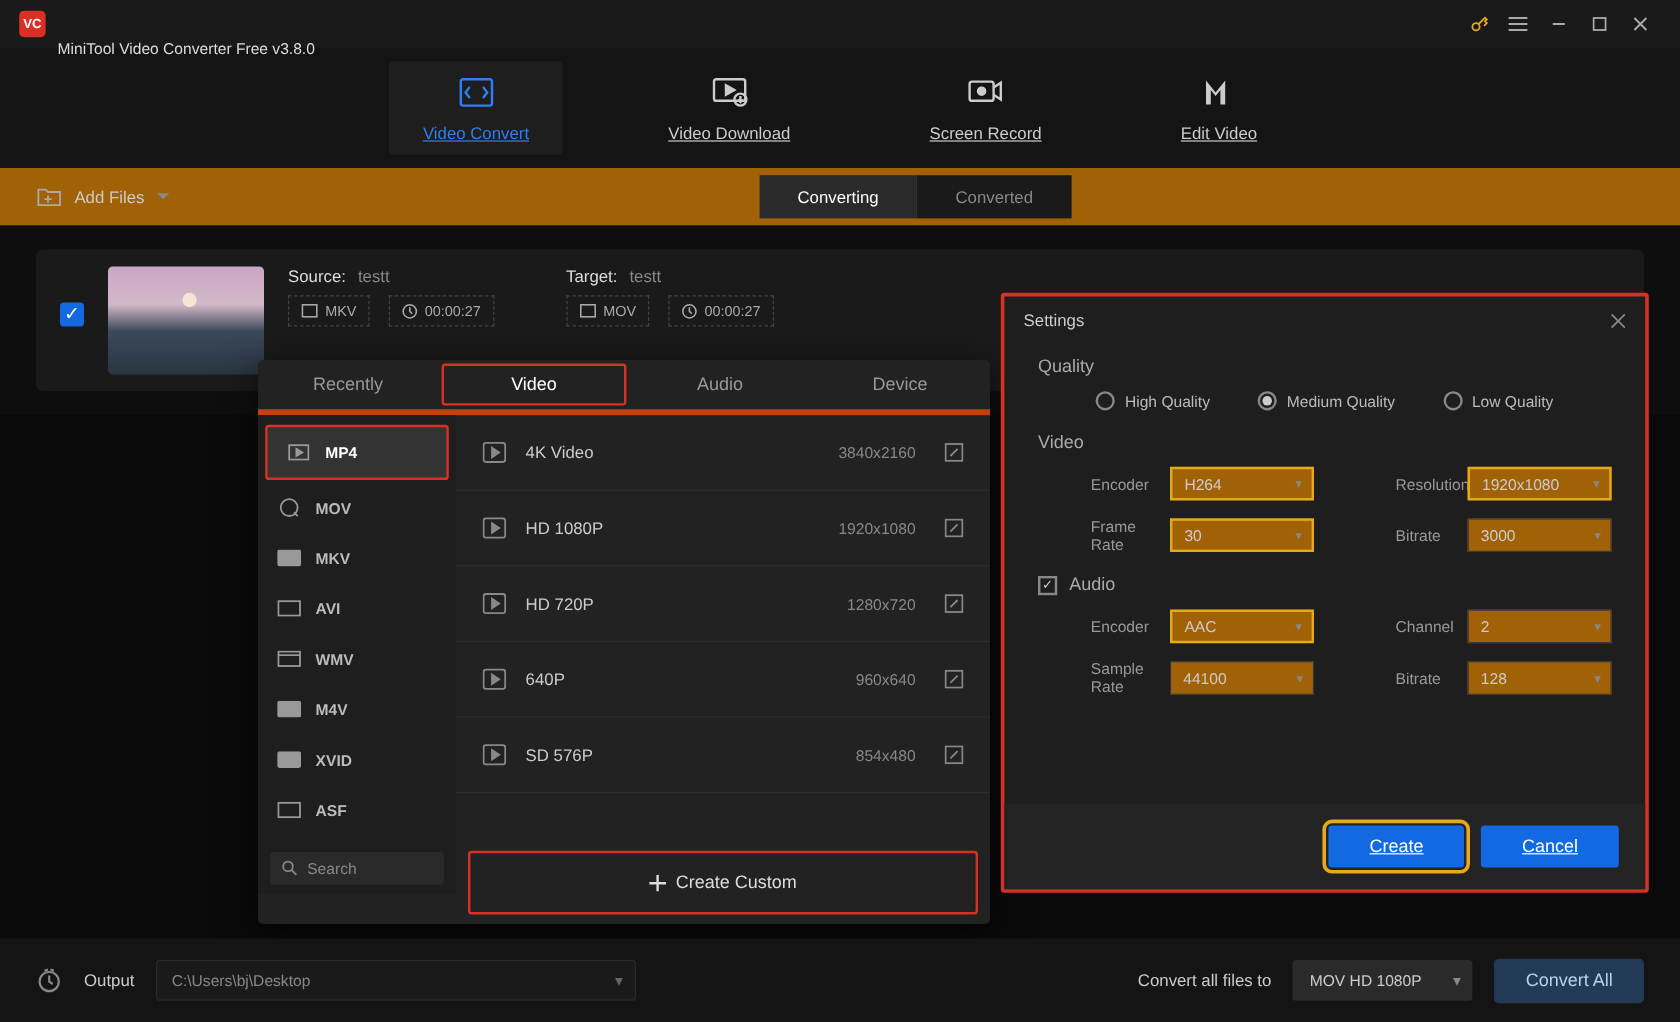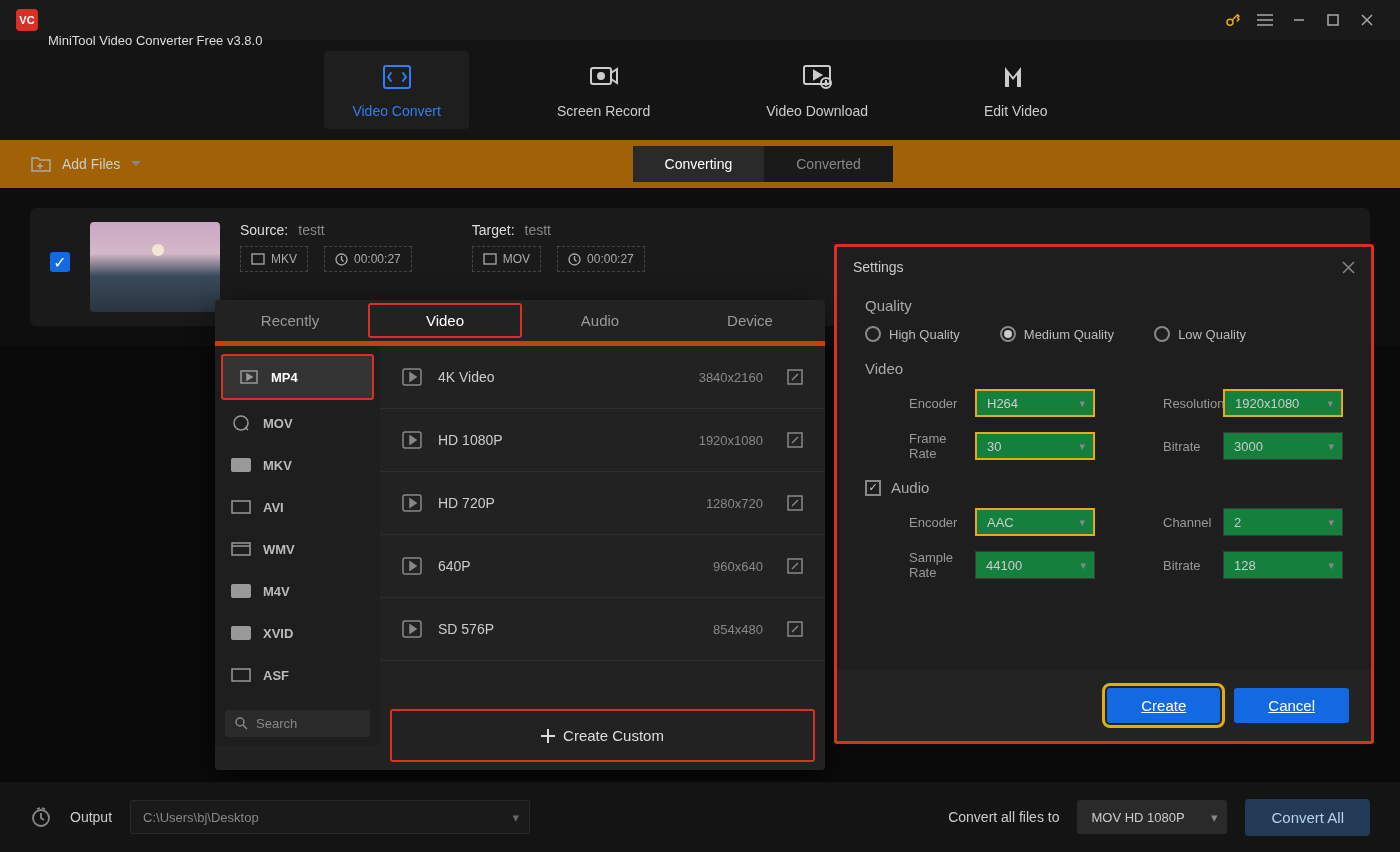--- a/index.html
+++ b/index.html
@@ -8,21 +8,21 @@
 
 .titlebar { height: 40px; display: flex; align-items: center; padding: 0 16px; background: #1a1a1a; }
 .titlebar .logo { width: 22px; height: 22px; background: #d93025; border-radius: 4px; display: flex; align-items: center; justify-content: center; font-size: 11px; font-weight: bold; color: #fff; margin-right: 10px; }
 .titlebar .title { font-size: 13px; color: #ddd; margin-top: 40px; }
 .titlebar .spacer { flex: 1; }
 .titlebar .win-btn { width: 34px; height: 24px; display: flex; align-items: center; justify-content: center; color: #aaa; cursor: pointer; }
 .titlebar .key-icon { color: #e6a917; width: 30px; display:flex; justify-content:center; }
 
 
 .main-tabs { height: 100px; display: flex; justify-content: center; gap: 60px; align-items: center; background: #141414; }
-.main-tab { display: flex; flex-direction: column; align-items: center; gap: 10px; padding: 10px 28px; cursor: pointer; color: #ccc; font-size: 14px; }
+.main-tab { display: flex; flex-direction: column; align-items: center; gap: 10px; padding: 10px 28px; cursor: pointer; color: #ccc; font-size: 14px; text-decoration: underline; }
 .main-tab.active { color: #2e7ef6; background: #1e1e1e; border-radius: 4px; }
 .main-tab .icon { height: 32px; display:flex; align-items:center; justify-content:center; }
 
 
 .toolbar { height: 48px; display: flex; align-items: center; padding: 0 30px; background: #a16207; gap: 13px; }
 .add-files { display: flex; align-items: center; gap: 10px; color: #ccc; font-size: 14px; cursor: pointer; }
 .toolbar .spacer { flex: 1; }
 .status-tabs { display: flex; }
 .status-tab { padding: 10px 32px; font-size: 14px; color: #888; cursor: pointer; background: #1a1a1a; }
 .status-tab.active { background: #2a2a2a; color: #fff; font-weight: 500; }
@@ -73,21 +73,21 @@
 .settings-body { padding:10px 28px; flex:1; overflow-y:auto; display:flex; flex-direction:column; gap:18px; }
 .sec-title { font-size:15px; color:#aaa; margin-bottom:4px; }
 .quality-row { display:flex; gap:40px; }
 .radio-opt { display:flex; align-items:center; gap:8px; font-size:13px; color:#bbb; cursor:pointer; }
 .radio { width:16px; height:16px; border:2px solid #888; border-radius:50%; display:flex; align-items:center; justify-content:center; }
 .radio.on::after { content:''; width:8px; height:8px; background:#ccc; border-radius:50%; }
 .audio-hdr { display:flex; align-items:center; gap:10px; font-size:15px; color:#aaa; }
 .cb { width:16px; height:16px; border:2px solid #888; display:flex; align-items:center; justify-content:center; color:#ccc; font-size:11px; }
 .field-grid { display:grid; grid-template-columns: 86px 120px 80px 120px; column-gap: 24px; row-gap:14px; align-items:center; }
 .field-grid .lab { font-size:13px; color:#999;margin-left:44px; }
-.select { background:#15803d; border:1px solid #3a3a3a; height:28px; display:flex; align-items:center; padding:0 10px; font-size:13px; color:#ccc; position:relative; }
+.select { background:#a16207; border:1px solid #3a3a3a; height:28px; display:flex; align-items:center; padding:0 10px; font-size:13px; color:#ccc; position:relative; }
 .select::after { content:'▾'; position:absolute; right:8px; color:#888; font-size:11px; }
 .select.hl { border:2px solid #e6a917; }
 .settings-ftr { display:flex; justify-content:flex-end; gap:14px; padding:18px 22px; background:#232323; }
 .btn { padding:9px 34px; font-size:15px; border:none; border-radius:3px; cursor:pointer; }
 .btn-primary { background:#1269e2; color:#fff;text-decoration:underline; }
 .btn-primary.hl { outline:3px solid #e6a917; outline-offset:2px; }
 
 
 .footer { position:absolute; bottom:0; left:0; right:0; height:70px; background:#141414; display:flex; align-items:center; padding:0 30px; gap:18px; }
 .footer .lab { font-size:14px; color:#ccc; }
@@ -140,41 +140,41 @@
 
 <div class="main-tabs">
   <div class="main-tab active">
     <span class="icon">
         <svg width="32" height="28" viewBox="0 0 32 28" fill="none" stroke="#2e7ef6" stroke-width="2">
           <rect x="3" y="3" width="26" height="22" rx="2"></rect>
           <path d="M10 10l-3 4 3 4M22 10l3 4-3 4" stroke-linecap="round"></path>
         </svg>
       </span>
     <span>Video Convert</span>
-  </div>
-  <div class="main-tab">
-    <span class="icon">
-        <svg width="32" height="28" viewBox="0 0 32 28" fill="none" stroke="#ccc" stroke-width="2">
-          <rect x="3" y="5" width="20" height="16" rx="2"></rect>
-          <path d="M23 10l6-4v14l-6-4"></path>
-          <circle cx="13" cy="13" r="3" fill="#ccc"></circle>
-        </svg>
-      </span>
-    <span>Screen Record</span>
   </div>
   <div class="main-tab">
     <span class="icon">
         <svg width="32" height="28" viewBox="0 0 32 28" fill="none" stroke="#ccc" stroke-width="2">
           <rect x="3" y="3" width="26" height="18" rx="2"></rect>
           <polygon points="13,8 13,16 20,12" fill="#ccc"></polygon>
           <circle cx="25" cy="20" r="5"></circle>
           <path d="M25 17v5m-2-2l2 2 2-2"></path>
         </svg>
       </span>
     <span>Video Download</span>
+  </div>
+  <div class="main-tab">
+    <span class="icon">
+        <svg width="32" height="28" viewBox="0 0 32 28" fill="none" stroke="#ccc" stroke-width="2">
+          <rect x="3" y="5" width="20" height="16" rx="2"></rect>
+          <path d="M23 10l6-4v14l-6-4"></path>
+          <circle cx="13" cy="13" r="3" fill="#ccc"></circle>
+        </svg>
+      </span>
+    <span>Screen Record</span>
   </div>
   <div class="main-tab">
     <span class="icon">
         <svg width="30" height="28" viewBox="0 0 30 28" fill="#ccc">
           <path d="M4 24V4l8 10L20 4v20h-4V12l-4 5-4-5v12z"></path>
         </svg>
       </span>
     <span>Edit Video</span>
   </div>
 </div>
@@ -439,21 +439,21 @@
     <span class="x">
         <svg width="13" height="13" stroke="currentColor" stroke-width="1.5">
           <line x1="1" y1="1" x2="12" y2="12"></line>
           <line x1="12" y1="1" x2="1" y2="12"></line>
         </svg>
       </span>
   </div>
   <div class="settings-body">
     <div>
       <div class="sec-title">Quality</div>
-      <div class="quality-row" style="margin-top:12px;">
+      <div class="quality-row" style="margin-top:12px;justify-content:center;">
         <div class="radio-opt">
             <span class="radio"></span>
             <span>High Quality</span>
           </div>
         <div class="radio-opt">
             <span class="radio on"></span>
             <span>Medium Quality</span>
           </div>
         <div class="radio-opt">
             <span class="radio"></span>

